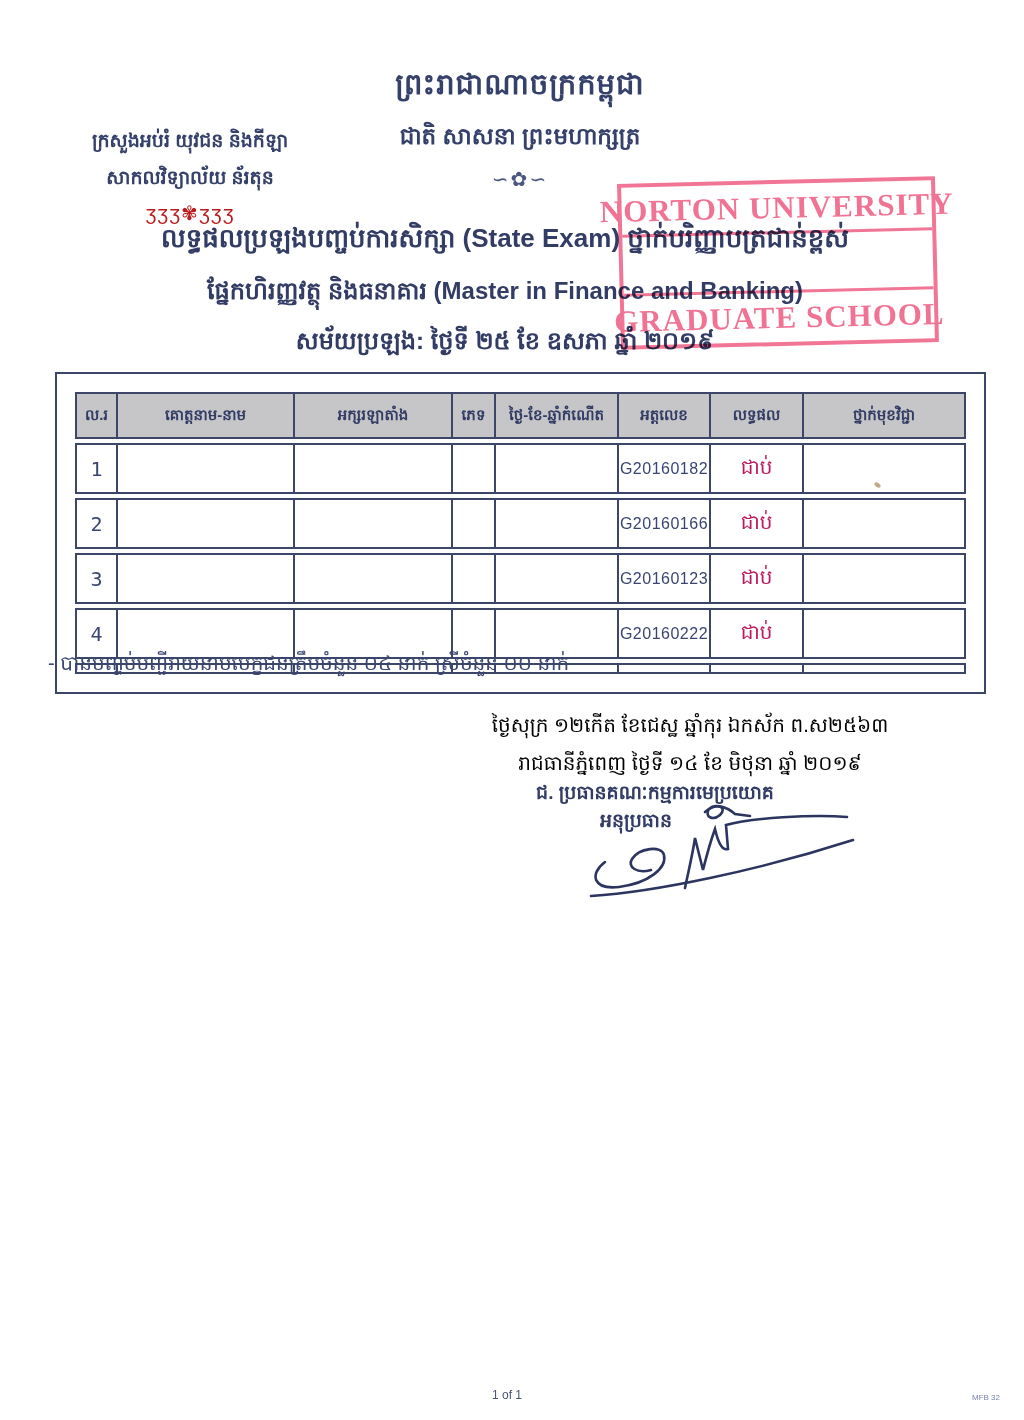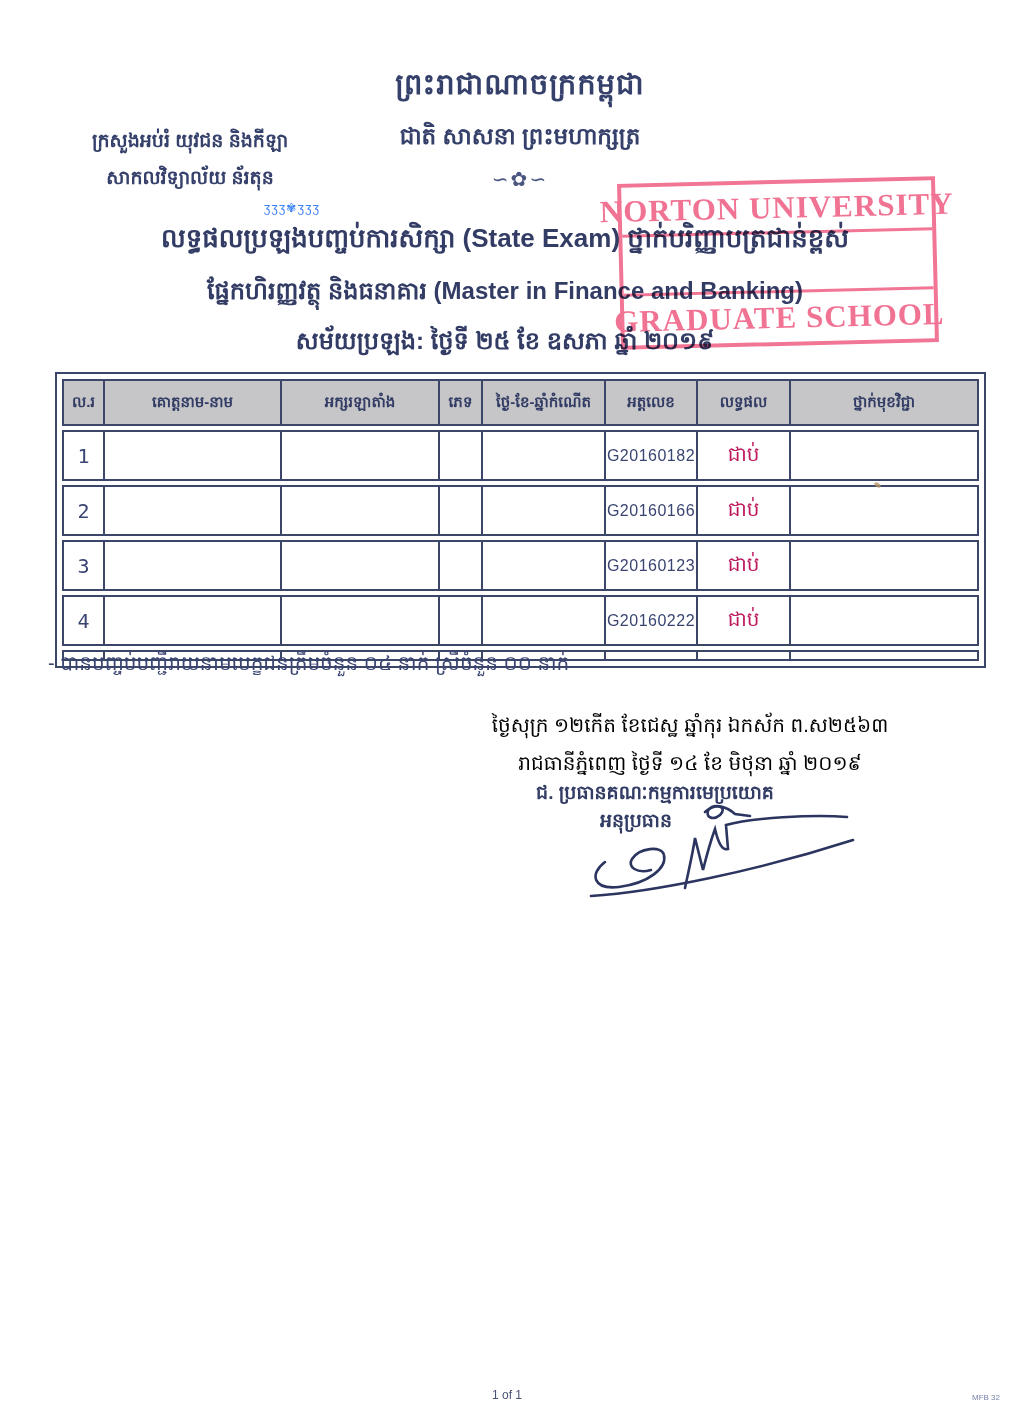--- a/index.html
+++ b/index.html
@@ -15,21 +15,21 @@
 
   
   .kingdom { position: absolute; left: 290px; top: 66px; width: 460px; text-align: center; color: #35406b; }
   .kingdom-l1 { font-size: 29px; font-weight: bold; letter-spacing: 1px; }
   .kingdom-l2 { font-size: 23px; font-weight: bold; margin-top: 14px; }
   .kingdom-orn { font-size: 20px; margin-top: 12px; color: #4a5580; letter-spacing: 2px; }
 
   .ministry { position: absolute; left: 60px; top: 128px; width: 260px; text-align: center; color: #35406b; }
   .ministry-l1 { font-size: 19px; font-weight: bold; }
   .ministry-l2 { font-size: 19px; font-weight: bold; margin-top: 9px; }
-  .ministry-orn { font-size: 12px; margin-top: 8px; color: #3b82f6; letter-spacing: 1px; text-align: right; }
+  .ministry-orn { font-size: 20px; margin-top: 8px; color: #b91c1c; letter-spacing: 1px; }
 
   
   .title { position: absolute; left: 60px; top: 222px; width: 890px; text-align: center; color: #323c64; }
   .title-l1 { font-size: 26px; font-weight: bold; }
   .title-l2 { font-size: 24px; font-weight: bold; margin-top: 16px; }
   .title-l3 { font-size: 24px; font-weight: bold; margin-top: 15px; }
 
   
   .stamp {
     position: absolute; left: 619px; top: 180px; width: 318px; height: 166px;
@@ -39,21 +39,21 @@
     display: flex; flex-direction: column;
     font-family: "Liberation Serif", serif;
   }
   .stamp-row { display: flex; align-items: center; justify-content: center;
     font-weight: bold; font-size: 31px; letter-spacing: 1px; white-space: nowrap; }
   .stamp-top { height: 50px; border-bottom: 3px solid #ef6286; }
   .stamp-mid { flex: 1; }
   .stamp-bot { height: 52px; border-top: 3px solid #ef6286; }
 
   
-  .rtable { position: absolute; left: 55px; top: 372px; width: 931px; border: 2px solid #3c4668; padding: 5px; background: #fff; }
+  .rtable { position: absolute; left: 55px; top: 372px; width: 931px; border: 2px solid #3c4668; padding: 18px; background: #fff; }
   .t-row { display: grid; grid-template-columns: 41px 177px 158px 43px 123px 92px 93px auto;
     border: 2px solid #3c4668; margin-top: 4px; background: #fff; }
   .t-row:first-child { margin-top: 0; }
   .t-head { background: #c6c6c8; height: 47px; }
   .t-data { height: 51px; }
   .t-strip { height: 11px; }
   .t-cell { border-right: 2px solid #3c4668; display: flex; align-items: center; justify-content: center; overflow: hidden; }
   .t-cell:last-child { border-right: none; }
   .t-head .t-cell { font-weight: bold; font-size: 15px; color: #323c64; text-align: center; }
   .cell-no { font-size: 20px; color: #3a4572; font-family: "DejaVu Sans Mono", monospace; }

